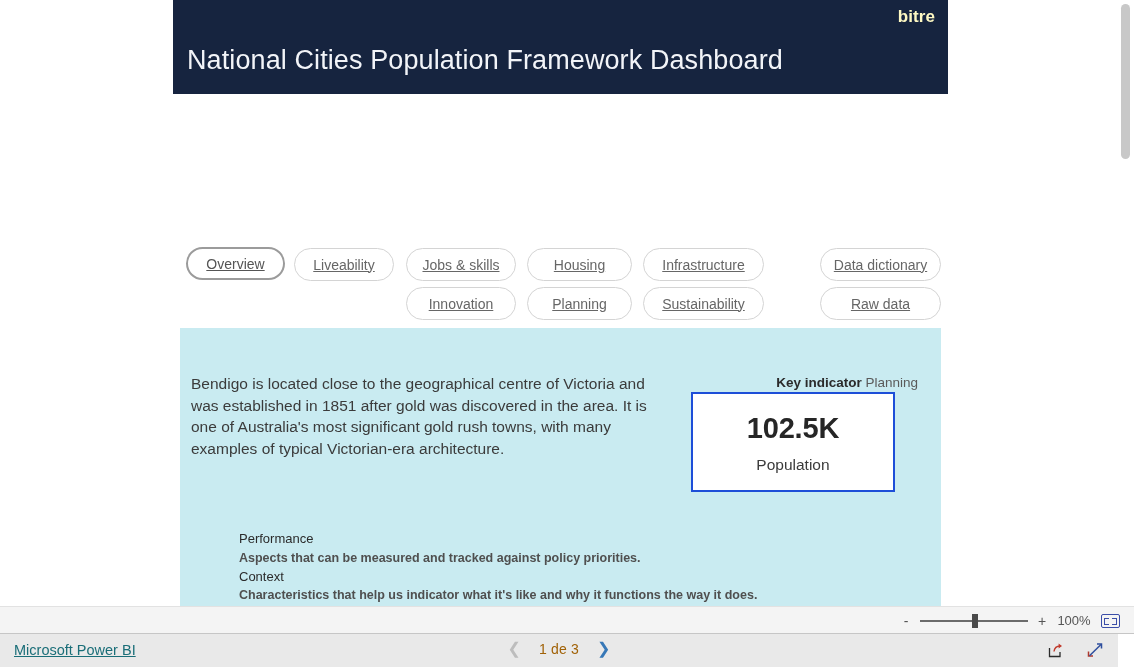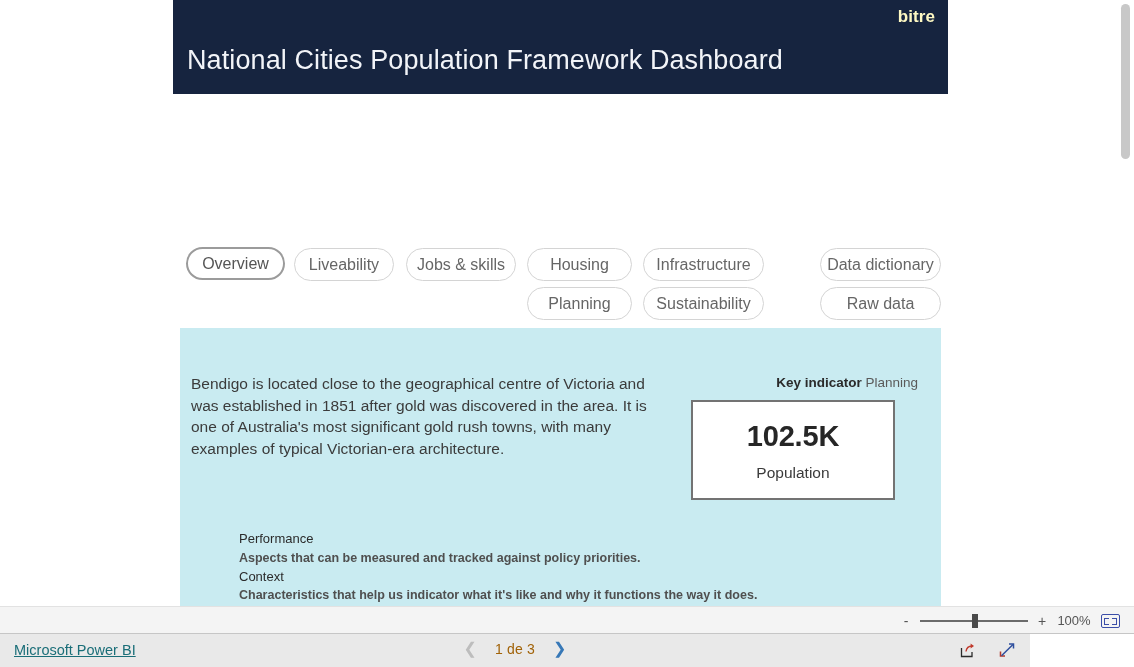--- a/index.html
+++ b/index.html
@@ -67,26 +67,27 @@
     width: 760px;
     height: 76px;
   }
   .pill {
     position: absolute;
     height: 33px;
     border: 1px solid #d4d4d4;
     border-radius: 17px;
     background: #ffffff;
     color: #666666;
-    font-size: 16px;
+    font-size: 14px;
     display: flex;
     align-items: center;
     justify-content: center;
     cursor: pointer;
     white-space: nowrap;
+    text-decoration: underline;
   }
   .pill.selected {
     border: 2px solid #9b9b9b;
     color: #555555;
   }
 
   
   .content-panel {
     position: absolute;
     left: 180px;
@@ -120,22 +121,21 @@
   .ki-label b { font-weight: 700; color: #2b2b2b; }
   .ki-label span { color: #5a5a5a; }
 
   .ki-card {
     position: absolute;
     left: 511px;
     top: 64px;
     width: 204px;
     height: 100px;
     background: #ffffff;
-    border: 2px solid #737373;
-    margin-top: 8px;
+    border: 2px solid #1d4ed8;
   }
   .ki-value {
     position: absolute;
     left: 0; right: 0;
     top: 18px;
     text-align: center;
     font-size: 29px;
     font-weight: 700;
     color: #262626;
     letter-spacing: -.2px;
@@ -261,21 +261,21 @@
     border: 1.5px solid #3b4ea8;
   }
   .fit-icon::before { left: 2px; border-right: none; }
   .fit-icon::after  { right: 2px; border-left: none; }
 
   
   .footer-bar {
     position: absolute;
     left: 0;
     top: 634px;
-    width: 1030px;
+    width: 1118px;
     height: 33px;
     background: #e9e9e9;
   }
   .pbi-link {
     position: absolute;
     left: 14px;
     top: 8px;
     font-size: 14.5px;
     color: #1a6e78;
     text-decoration: underline;
@@ -326,20 +326,21 @@
     </div>
 
     <div class="nav-area">
       <div class="pill selected" style="left:0px;   top:0px;  width:99px;">Overview</div>
       <div class="pill" style="left:108px; top:1px;  width:100px;">Liveability</div>
       <div class="pill" style="left:341px; top:1px;  width:105px;">Housing</div>
       <div class="pill" style="left:220px; top:1px;  width:110px;">Jobs &amp; skills</div>
       <div class="pill" style="left:457px; top:1px;  width:121px;">Infrastructure</div>
       <div class="pill" style="left:634px; top:1px;  width:121px;">Data dictionary</div>
 
+      <div class="pill" style="left:220px; top:40px; width:110px;">Innovation</div>
       <div class="pill" style="left:341px; top:40px; width:105px;">Planning</div>
       <div class="pill" style="left:457px; top:40px; width:121px;">Sustainability</div>
       <div class="pill" style="left:634px; top:40px; width:121px;">Raw data</div>
     </div>
 
     <div class="content-panel">
 
       <div class="city-description">Bendigo is located close to the geographical centre of Victoria and was established in 1851 after gold was discovered in the area. It is one of Australia's most significant gold rush towns, with many examples of typical Victorian-era architecture.</div>
 
       <div class="ki-label">

